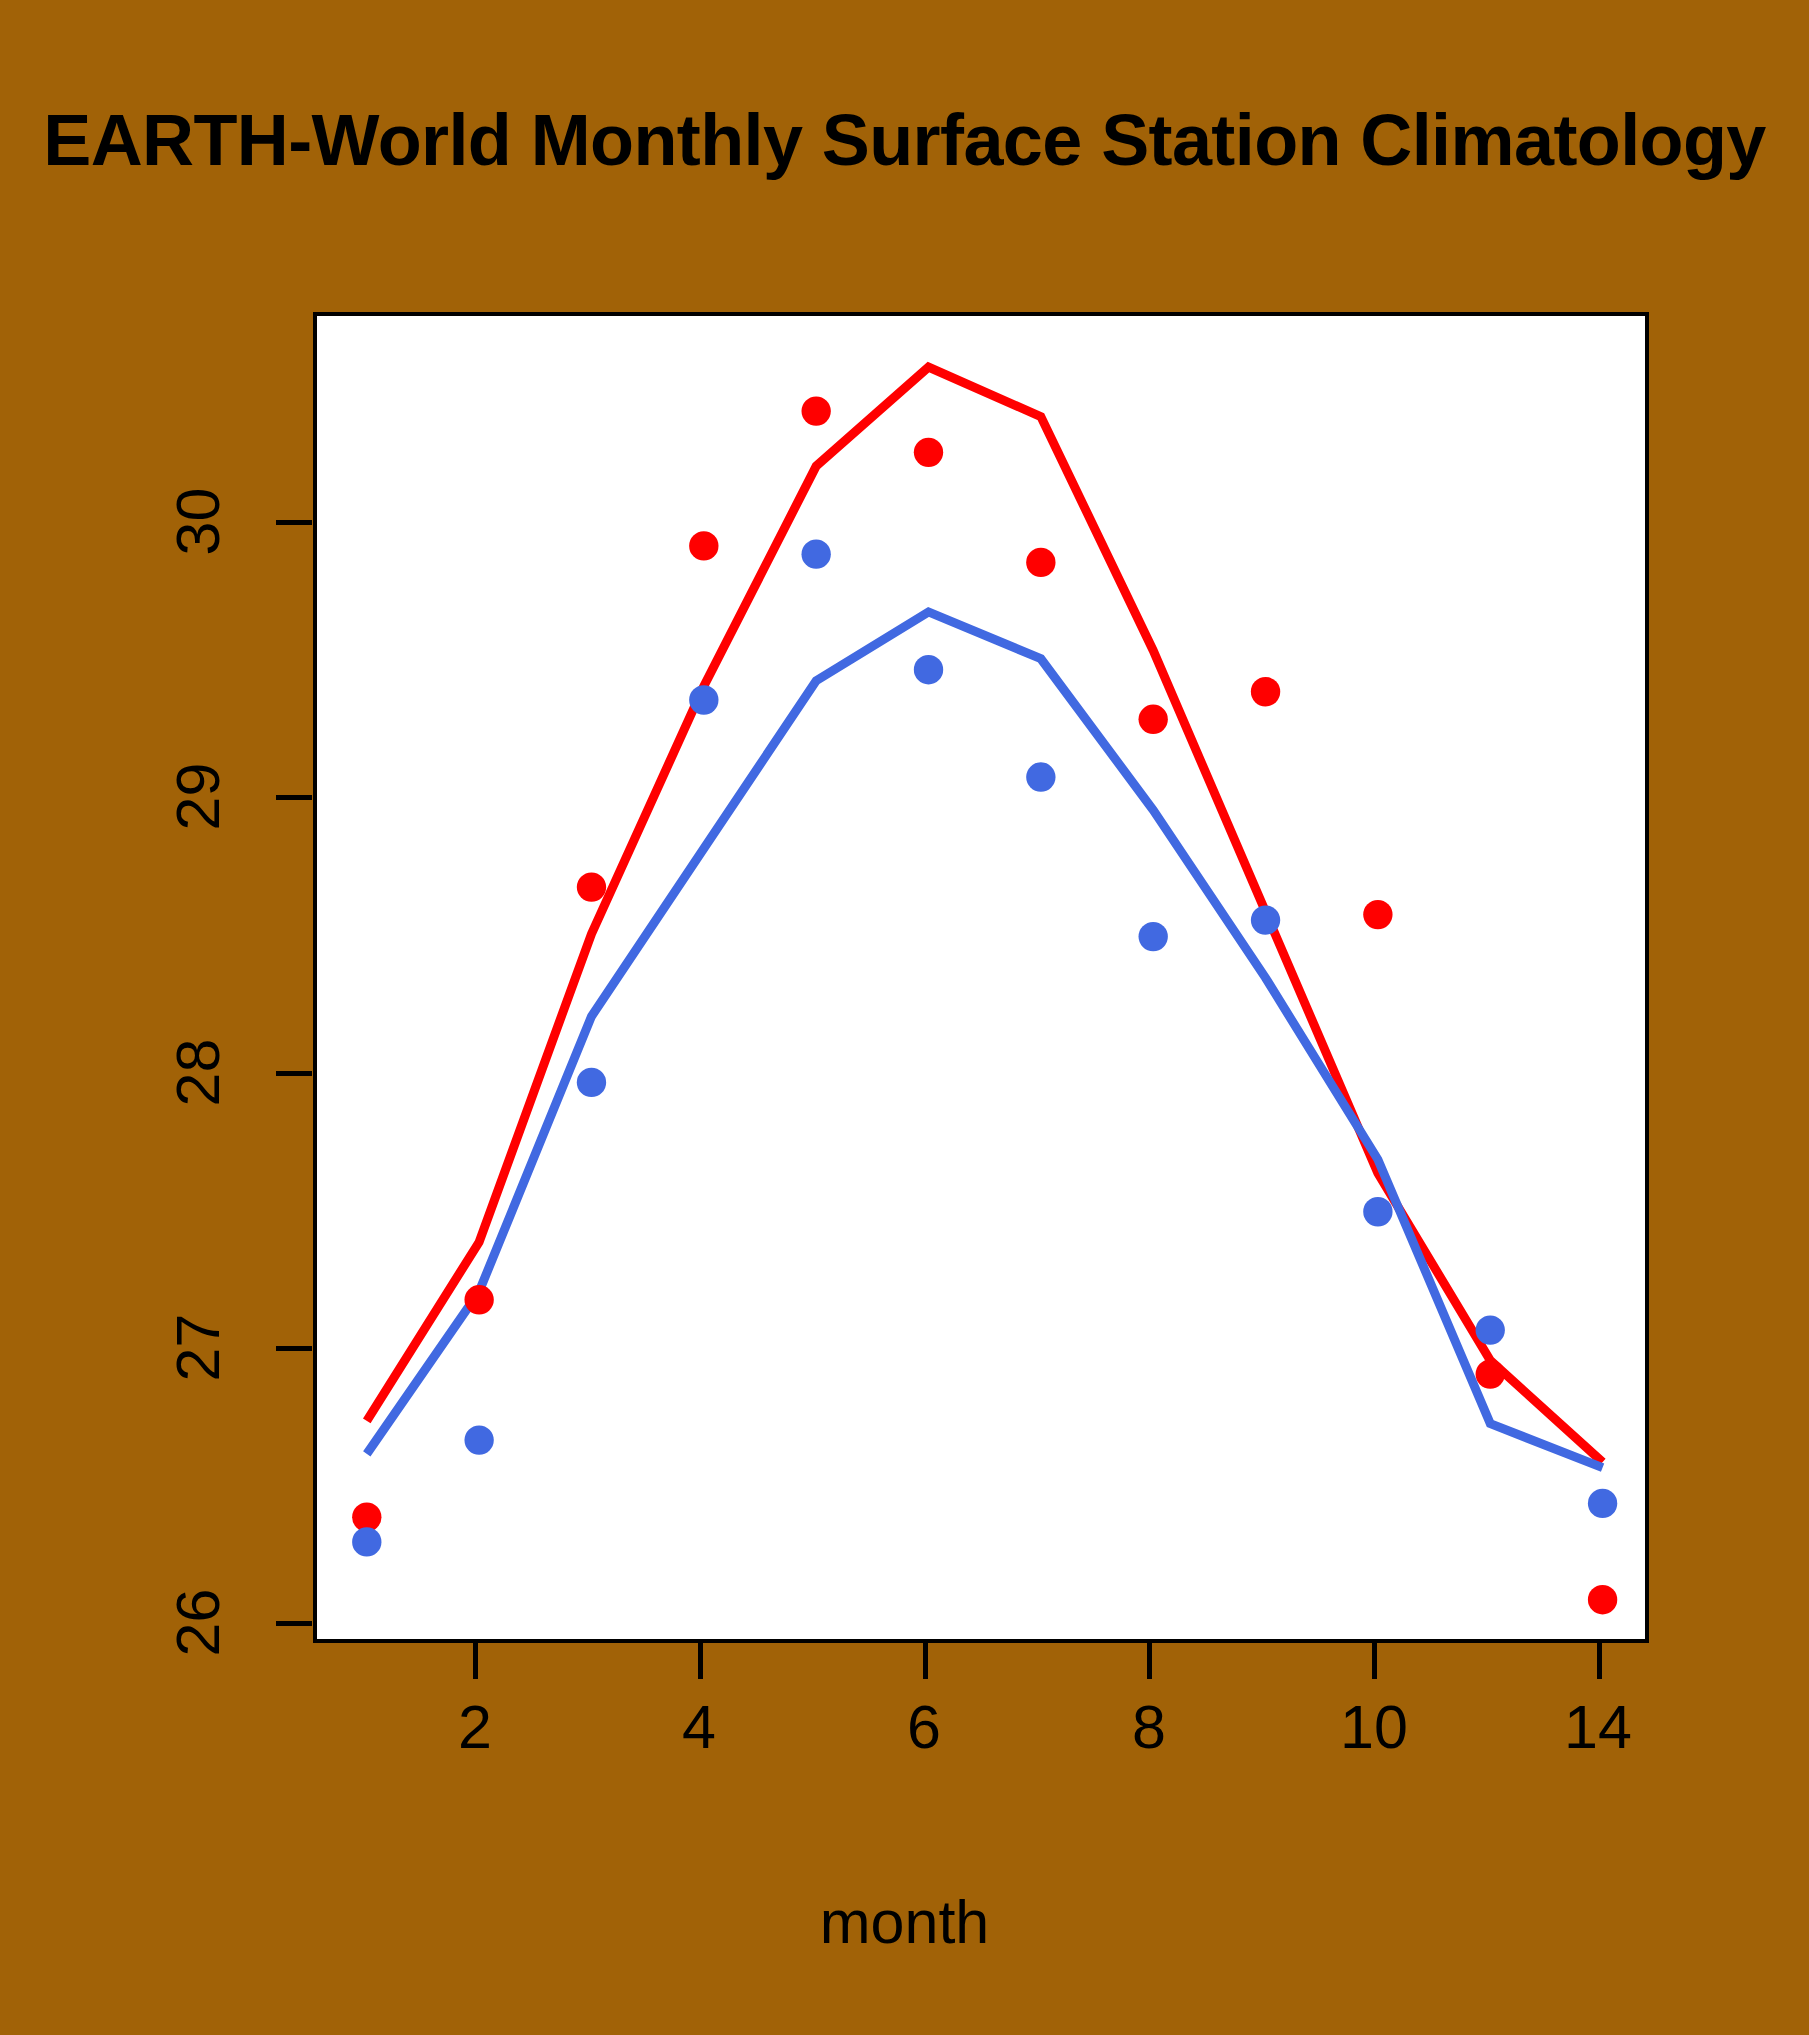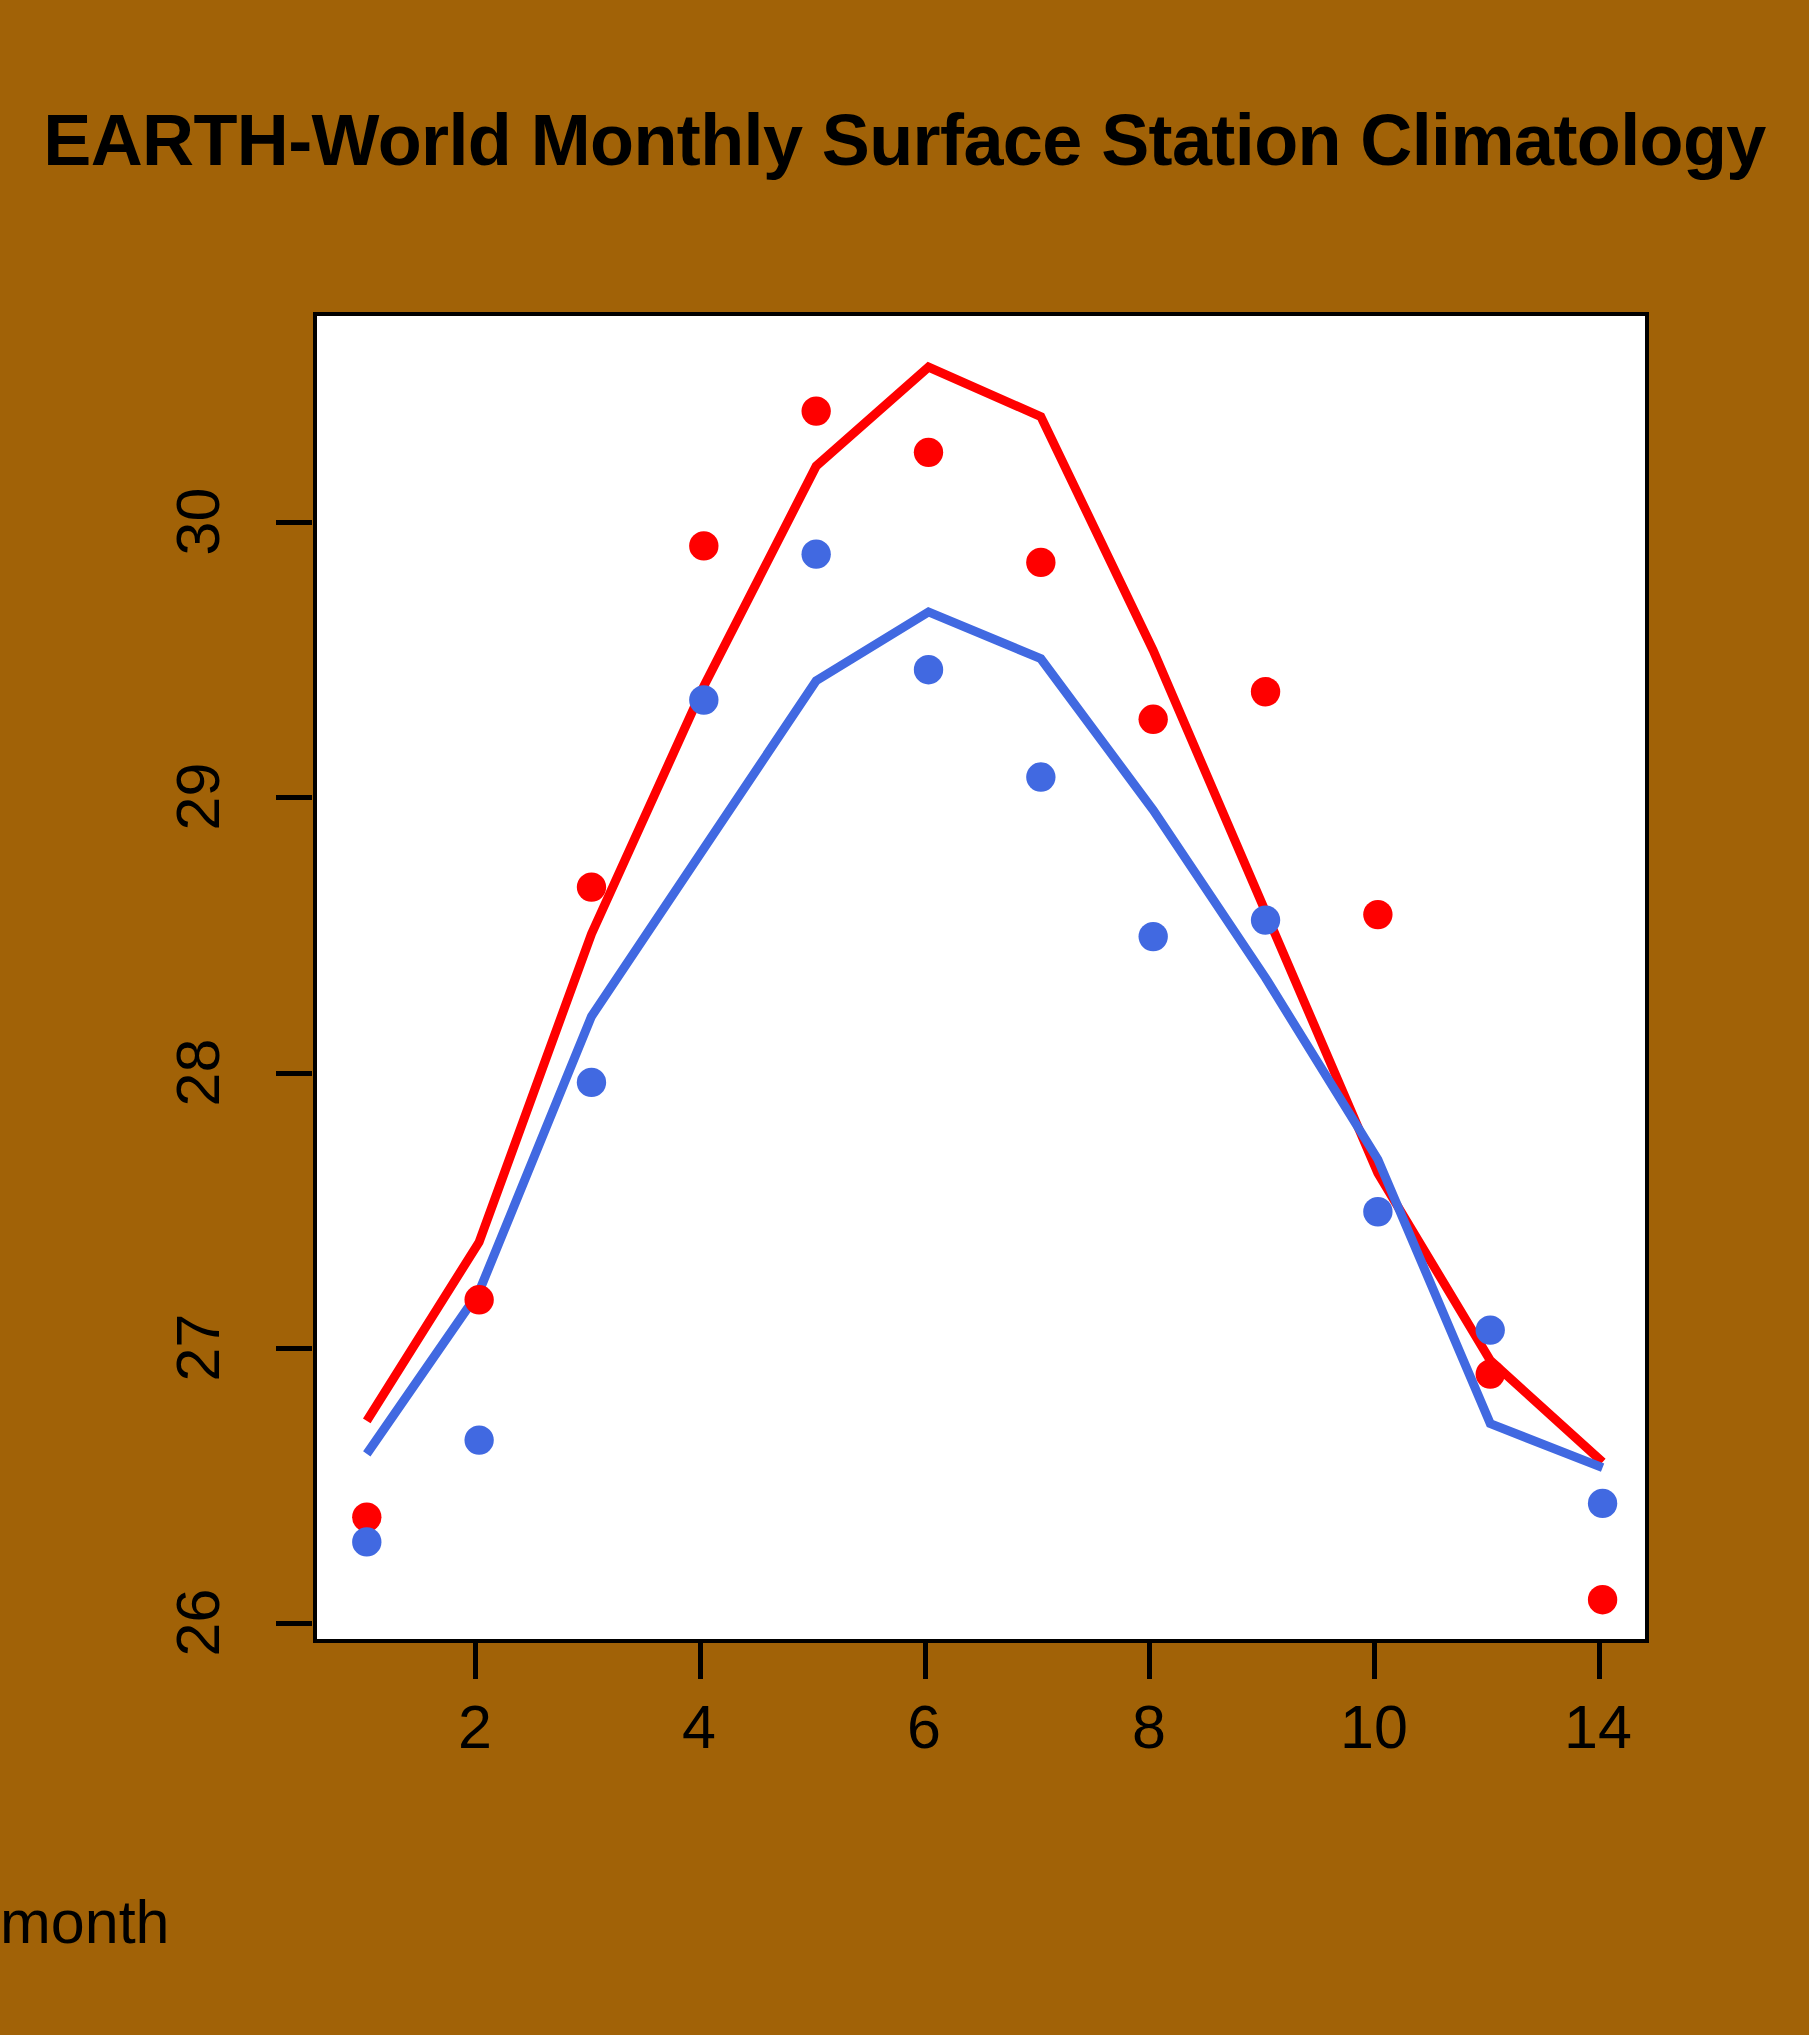--- a/index.html
+++ b/index.html
@@ -95,20 +95,21 @@
     text-align: center;
     font-size: 61px;
     line-height: 70px;
     color: #000000;
   }
   #x-axis-title {
     position: absolute;
     left: 0;
     top: 1887px;
     width: 1809px;
+    text-align: center;
     font-size: 61px;
     line-height: 70px;
     color: #000000;
   }
 </style>
 </head>
 <body>
 
 <div id="root">
 

